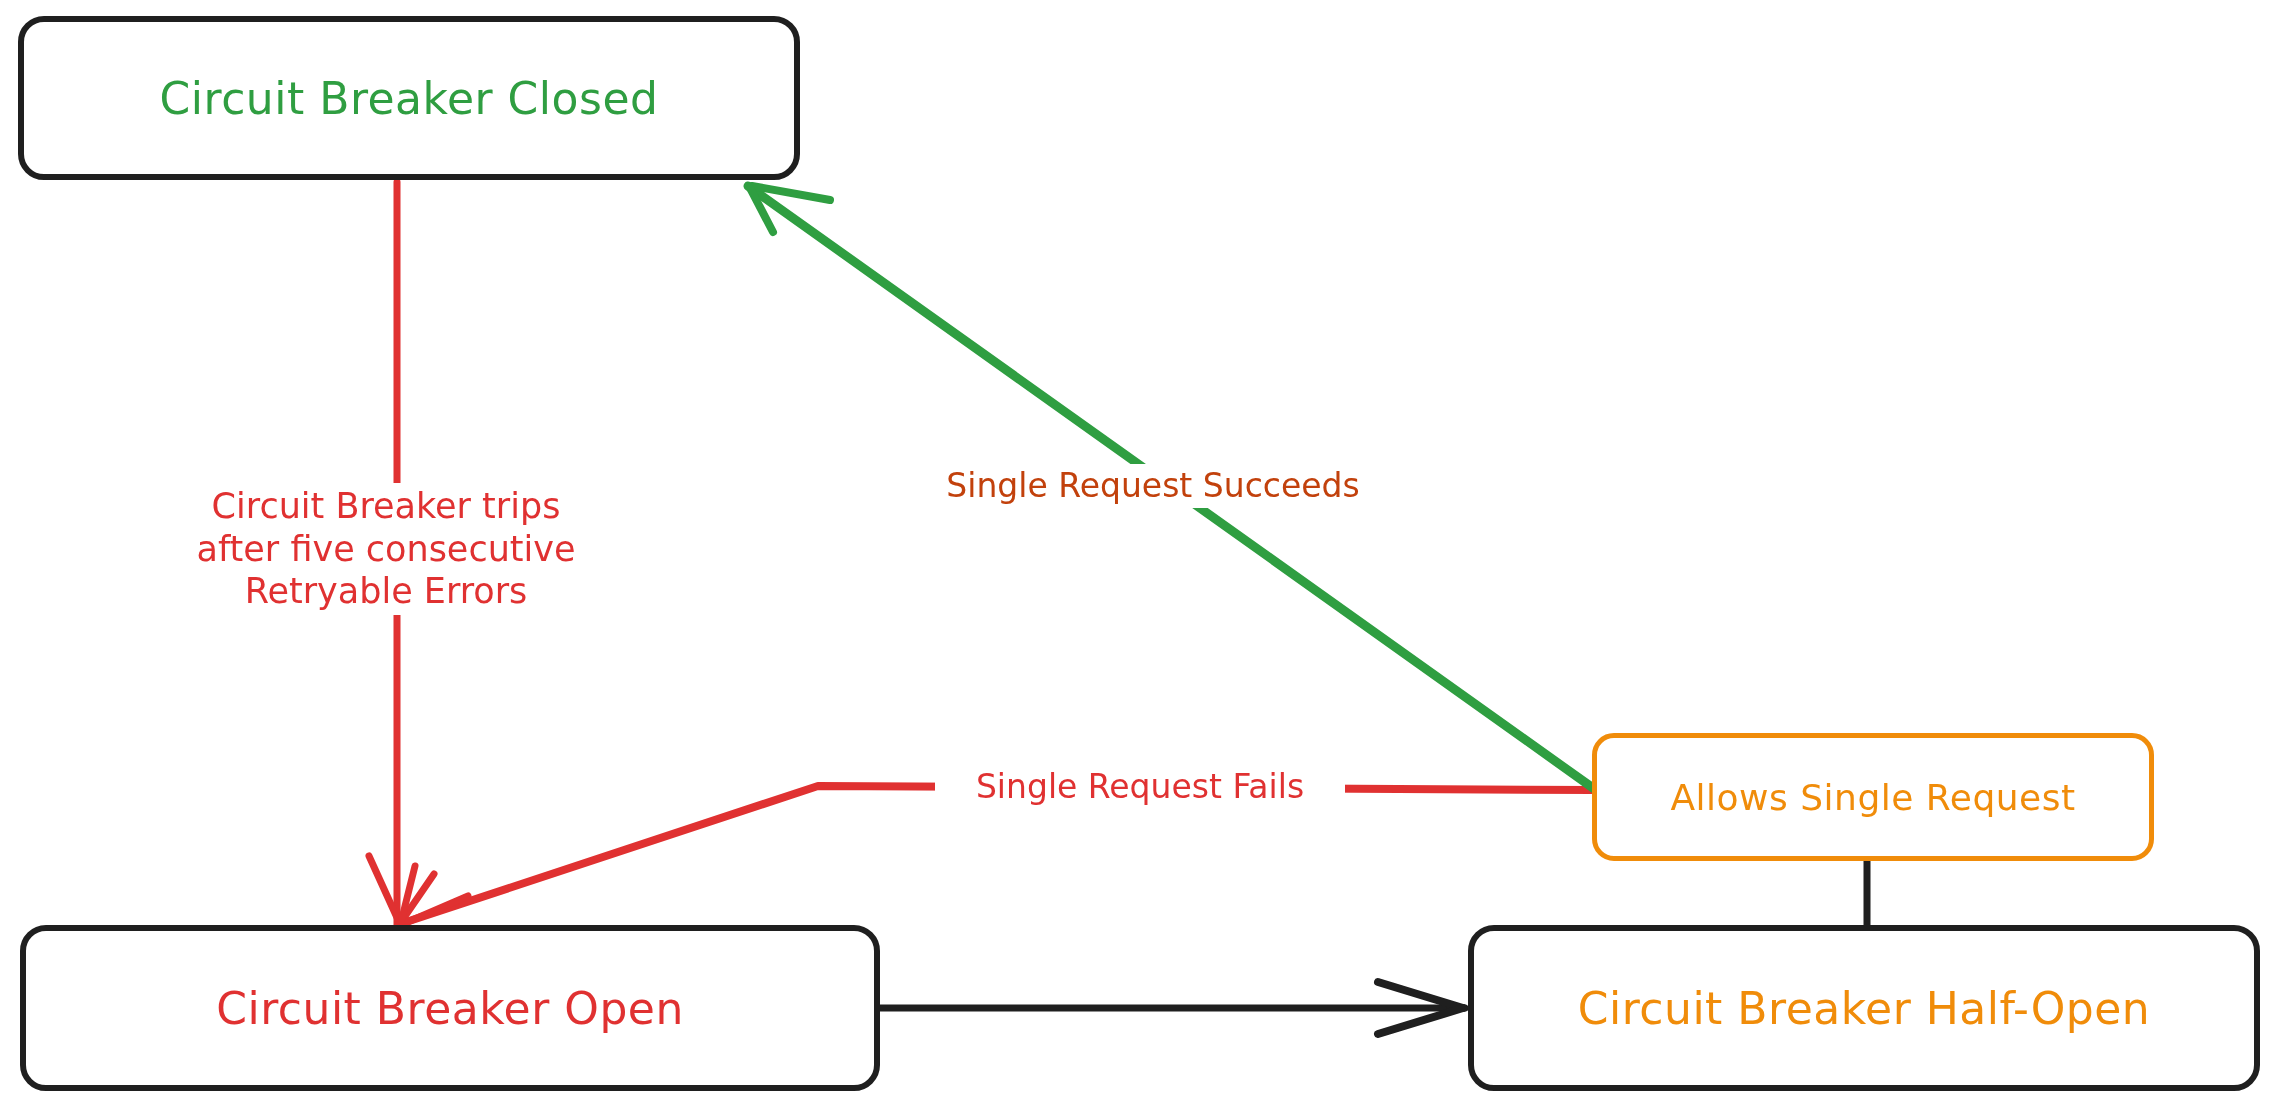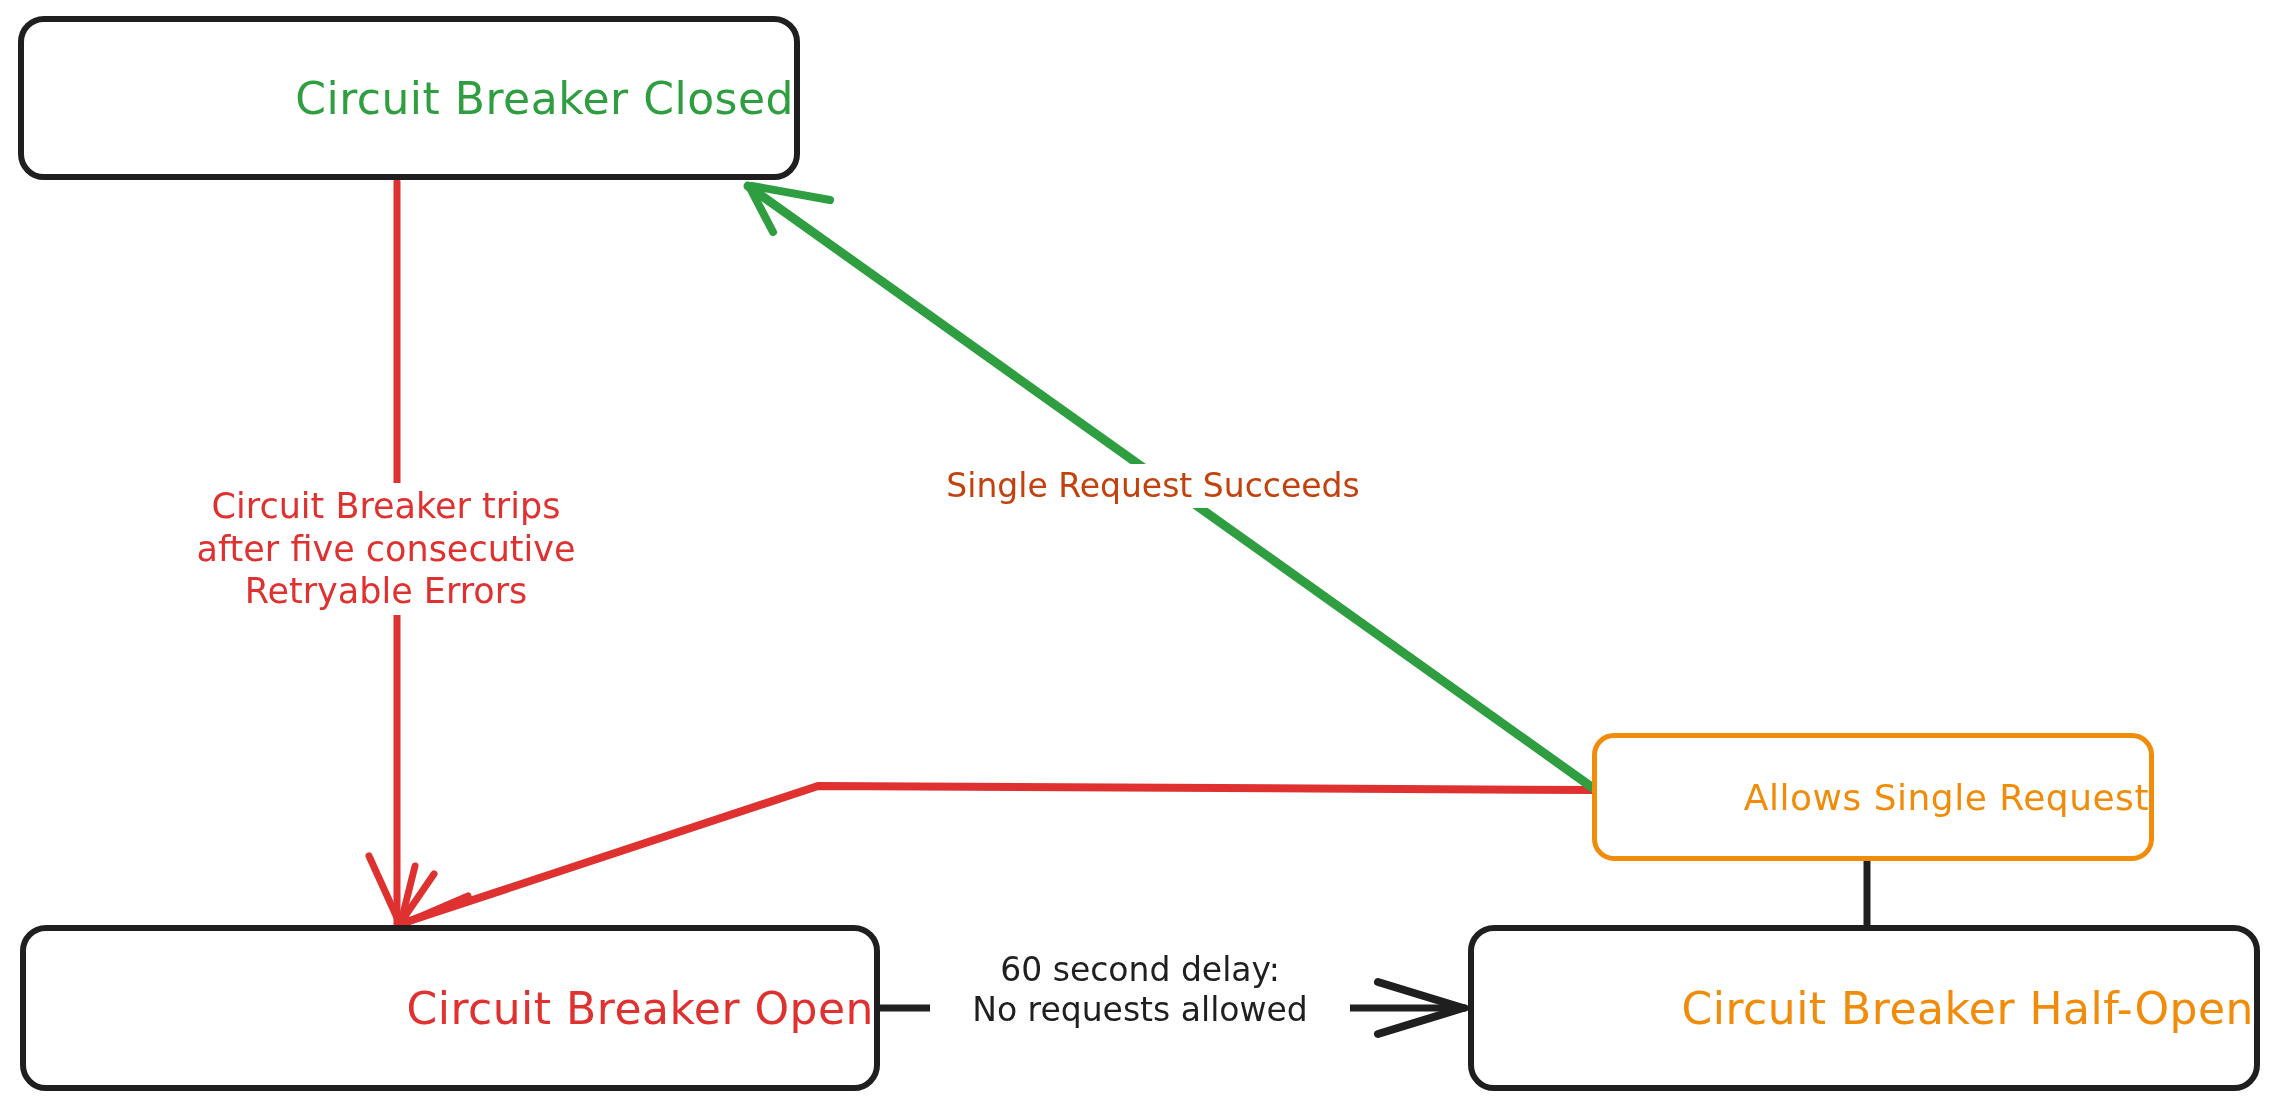--- a/index.html
+++ b/index.html
@@ -22,21 +22,21 @@
     left: 0;
     top: 0;
     width: 2272px;
     height: 1107px;
   }
   .node {
     position: absolute;
     box-sizing: border-box;
     display: flex;
     align-items: center;
-    justify-content: flex-end;
+    justify-content: center;
     background: #ffffff;
     border-style: solid;
     border-width: 6px;
     border-radius: 26px;
     text-align: center;
   }
   .node-label {
     font-family: "DejaVu Sans", sans-serif;
     font-weight: 400;
     letter-spacing: 0.5px;
@@ -117,17 +117,16 @@
   <div class="node" id="node-allows" style="border-color:#f08c0a;">
     <span class="node-label" style="color:#f08c0a; font-size:36px;">Allows Single Request</span>
   </div>
 
   <div class="edge-label" id="label-trips" style="color:#e03131;">Circuit Breaker trips
 after five consecutive
 Retryable Errors</div>
 
   <div class="edge-label" id="label-succeeds" style="color:#c2410c;">Single Request Succeeds</div>
 
+  <div class="edge-label" id="label-fails" style="color:#e03131;">Single Request Fails</div>
 
-  <div class="edge-label" id="label-delay" style="color:#1f1f1f;">60 second delay:
-No requests allowed</div>
 
 </div>
 
 </body></html>

